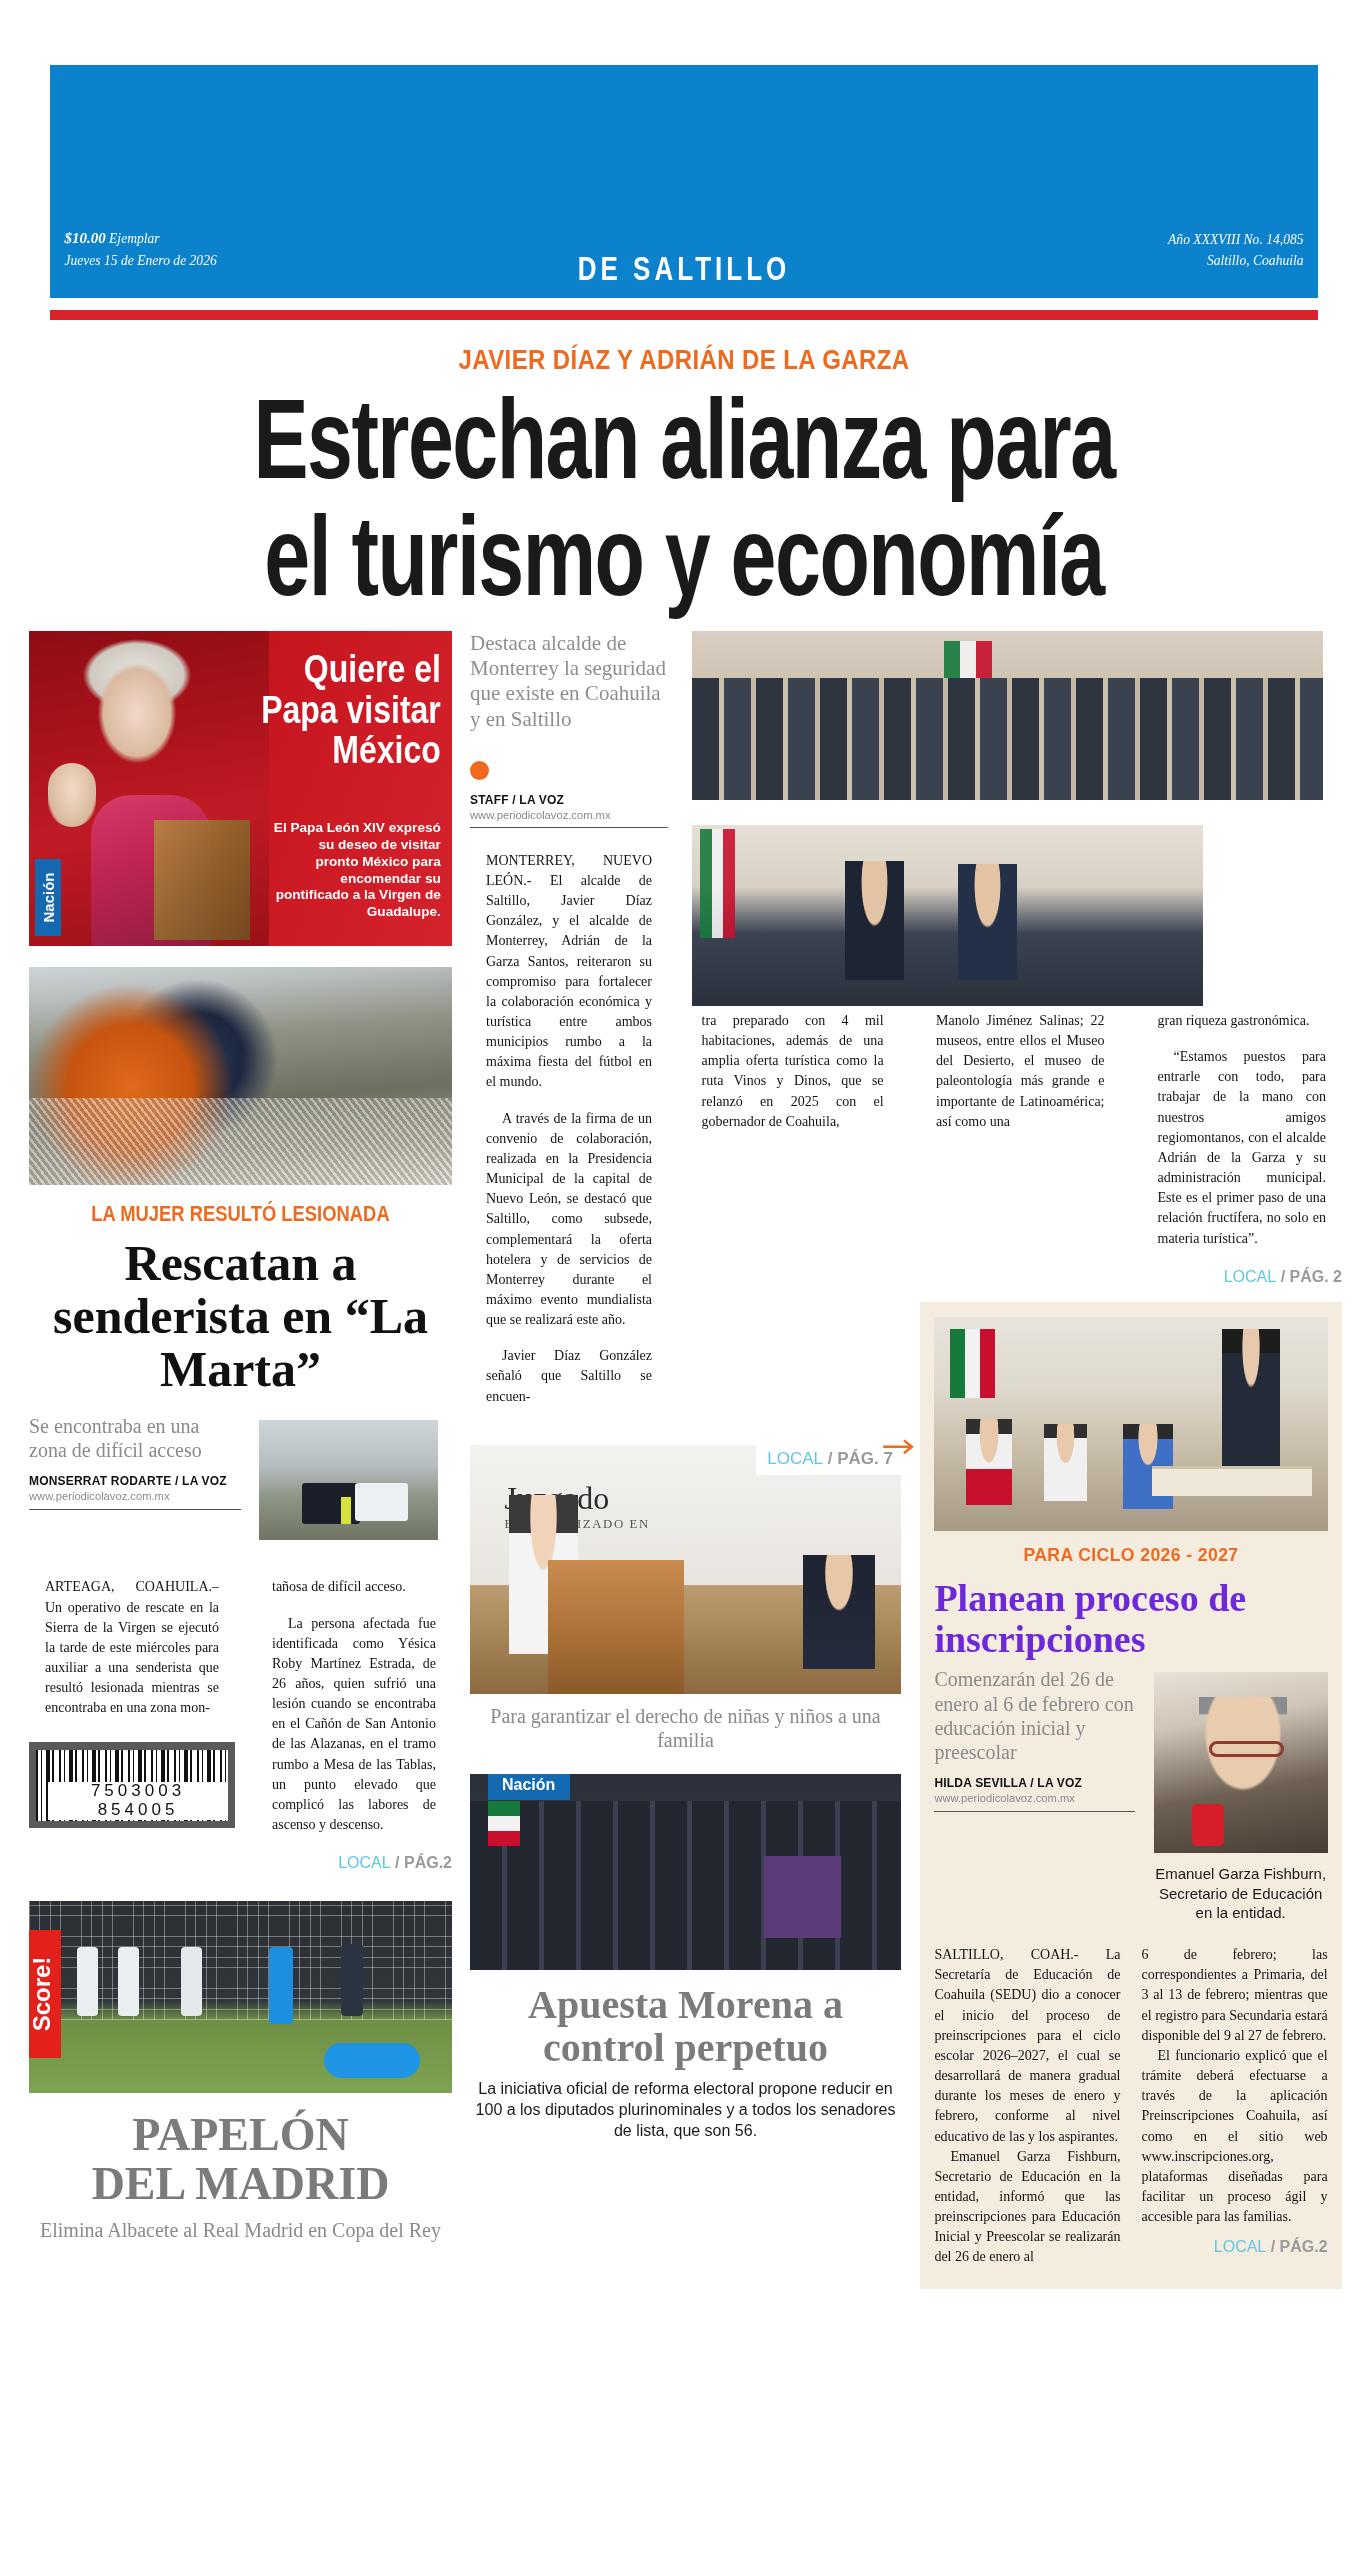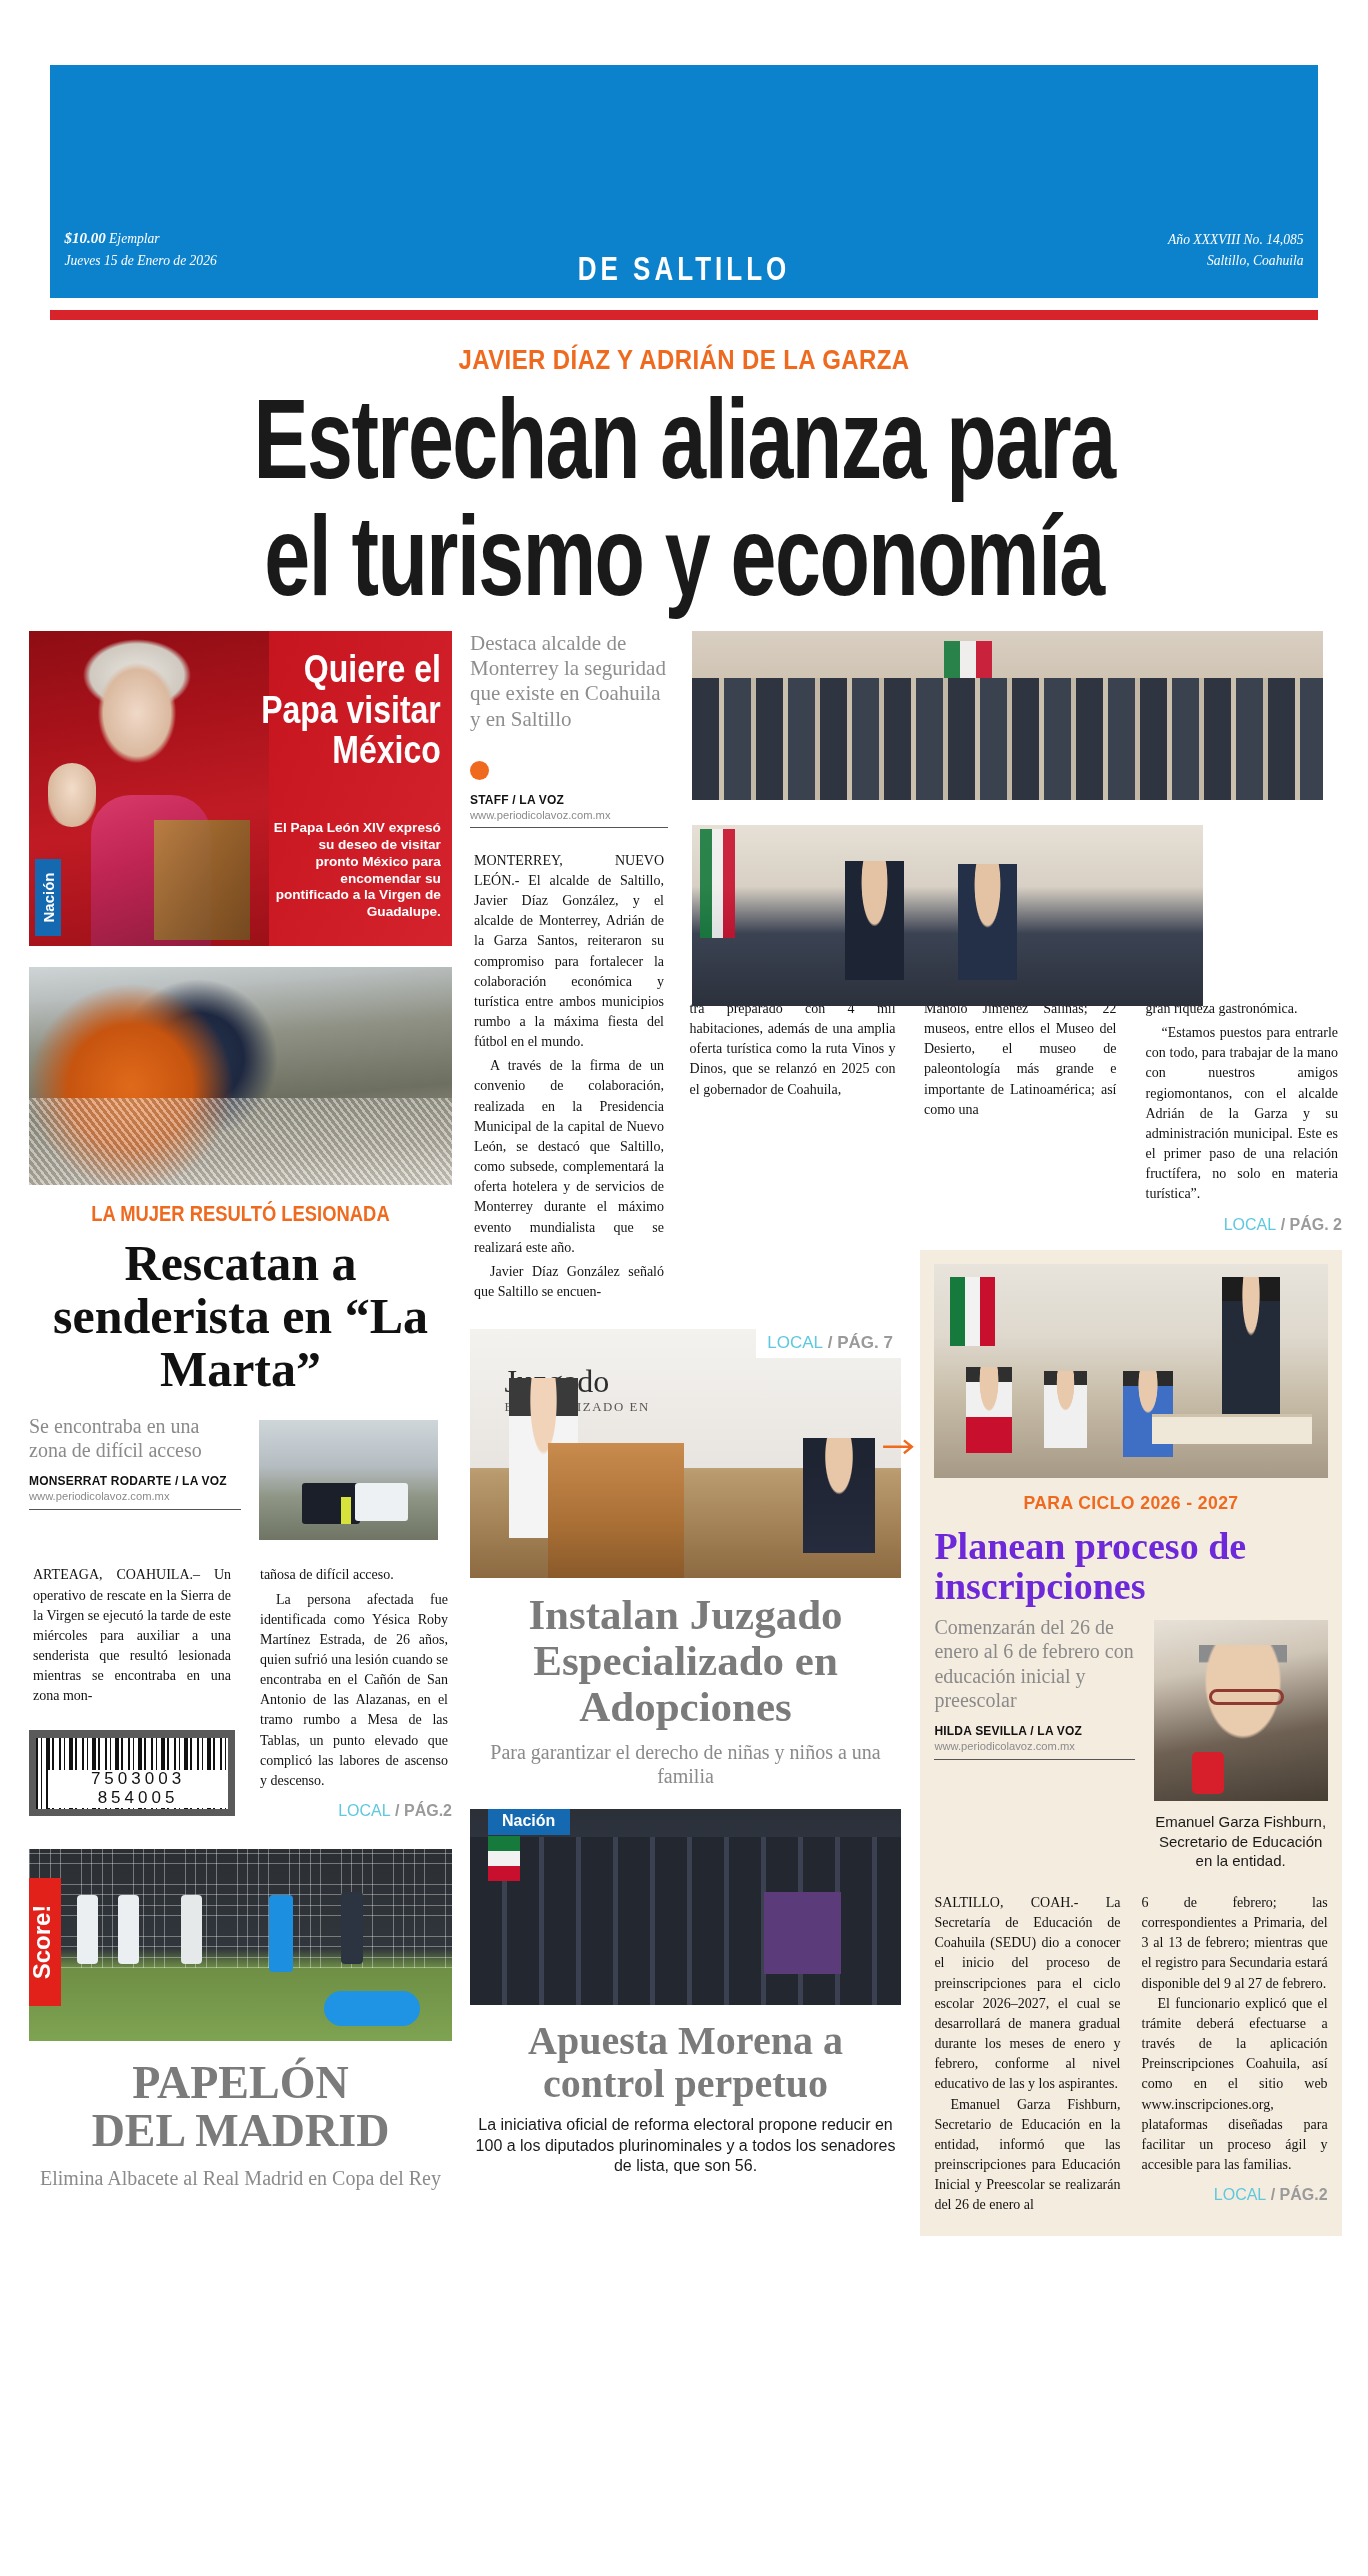--- a/index.html
+++ b/index.html
@@ -286,21 +286,21 @@
   }
 
   .body-col {
     font-family: "Liberation Serif", serif;
     font-size: 14px;
     line-height: 1.44;
     color: #121212;
     text-align: justify;
     hyphens: none;
   }
-  .body-col p { text-indent: 16px; margin: 4px; }
+  .body-col p { text-indent: 16px; margin: 16px; }
   .body-col p.first { text-indent: 0; }
 
   .two-col {
     display: flex;
     gap: 21px;
   }
   .two-col > div { flex: 1; }
 
   .pag-ref {
     font-family: "Liberation Sans", sans-serif;
@@ -720,21 +720,20 @@
       </div>
       <div class="jz-woman"></div>
       <div class="jz-pod"></div>
       <div class="jz-man"></div>
       <div class="pag-badge">
         <span class="loc">LOCAL</span>
         <span class="pg">/ PÁG. 7</span>
       </div>
     </div>
 
-    <div class="head-grey-serif">Instalan Juzgado Especializado en Adopciones</div>
     <div class="sub-grey">Para garantizar el derecho de niñas y niños a una familia</div>
 
     <div class="diputados-photo">
       <div class="dp-seats"></div>
       <div class="dp-purple"></div>
       <div class="dp-nac"><span>Nación</span></div>
       <div class="dp-flag"></div>
     </div>
     <div class="head-grey-serif" style="font-size:40px;">Apuesta Morena a control perpetuo</div>
     <div class="sub-black">La iniciativa oficial de reforma electoral propone reducir en 100 a los diputados plurinominales y a todos los senadores de lista, que son 56.</div>

